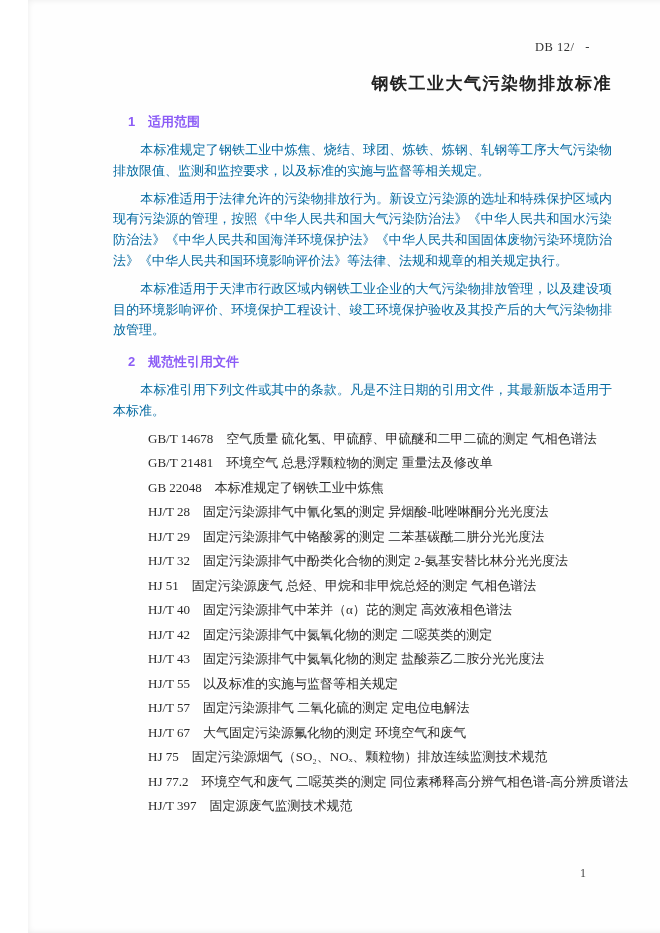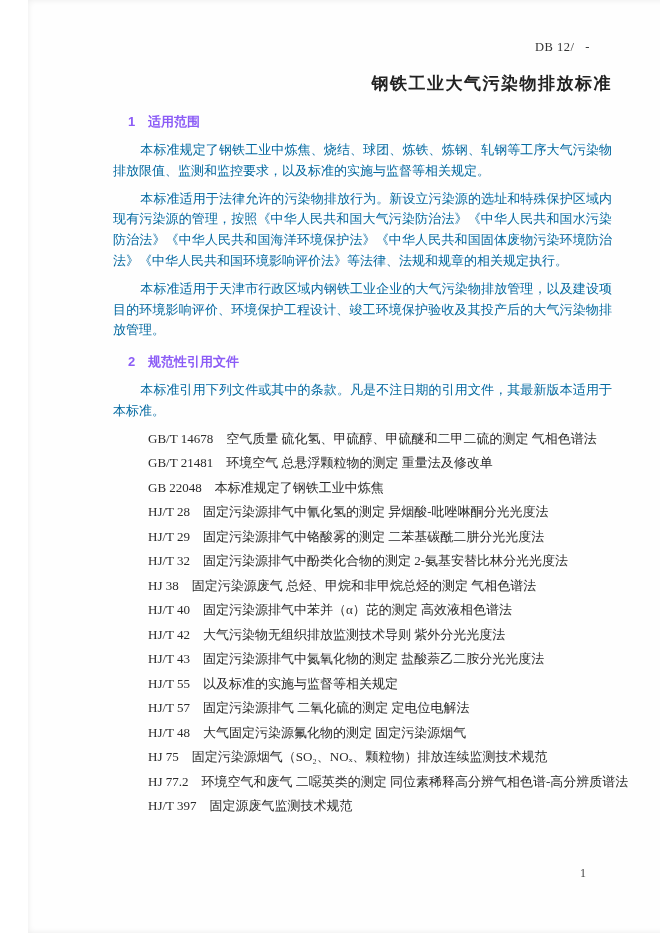--- a/index.html
+++ b/index.html
@@ -62,27 +62,27 @@
 
   <p class="body-para">本标准引用下列文件或其中的条款。凡是不注日期的引用文件，其最新版本适用于本标准。</p>
 
   <div class="refs">
     <div class="ref-row"><span class="ref-code">GB/T 14678</span><span class="ref-title">空气质量  硫化氢、甲硫醇、甲硫醚和二甲二硫的测定  气相色谱法</span></div>
     <div class="ref-row"><span class="ref-code">GB/T 21481</span><span class="ref-title">环境空气  总悬浮颗粒物的测定  重量法及修改单</span></div>
     <div class="ref-row"><span class="ref-code">GB 22048</span><span class="ref-title">本标准规定了钢铁工业中炼焦</span></div>
     <div class="ref-row"><span class="ref-code">HJ/T 28</span><span class="ref-title">固定污染源排气中氰化氢的测定  异烟酸-吡唑啉酮分光光度法</span></div>
     <div class="ref-row"><span class="ref-code">HJ/T 29</span><span class="ref-title">固定污染源排气中铬酸雾的测定  二苯基碳酰二肼分光光度法</span></div>
     <div class="ref-row"><span class="ref-code">HJ/T 32</span><span class="ref-title">固定污染源排气中酚类化合物的测定  2-氨基安替比林分光光度法</span></div>
-    <div class="ref-row"><span class="ref-code">HJ 38</span><span class="ref-title">固定污染源废气  总烃、甲烷和非甲烷总烃的测定  气相色谱法</span></div>
+    <div class="ref-row"><span class="ref-code">HJ 51</span><span class="ref-title">固定污染源废气  总烃、甲烷和非甲烷总烃的测定  气相色谱法</span></div>
     <div class="ref-row"><span class="ref-code">HJ/T 40</span><span class="ref-title">固定污染源排气中苯并（α）芘的测定  高效液相色谱法</span></div>
-    <div class="ref-row"><span class="ref-code">HJ/T 42</span><span class="ref-title">大气污染物无组织排放监测技术导则   紫外分光光度法</span></div>
+    <div class="ref-row"><span class="ref-code">HJ/T 42</span><span class="ref-title">固定污染源排气中氮氧化物的测定   二噁英类的测定</span></div>
     <div class="ref-row"><span class="ref-code">HJ/T 43</span><span class="ref-title">固定污染源排气中氮氧化物的测定   盐酸萘乙二胺分光光度法</span></div>
     <div class="ref-row"><span class="ref-code">HJ/T 55</span><span class="ref-title">以及标准的实施与监督等相关规定</span></div>
     <div class="ref-row"><span class="ref-code">HJ/T 57</span><span class="ref-title">固定污染源排气   二氧化硫的测定   定电位电解法</span></div>
-    <div class="ref-row"><span class="ref-code">HJ/T 48</span><span class="ref-title">大气固定污染源氟化物的测定   固定污染源烟气</span></div>
+    <div class="ref-row"><span class="ref-code">HJ/T 67</span><span class="ref-title">大气固定污染源氟化物的测定   环境空气和废气</span></div>
     <div class="ref-row"><span class="ref-code">HJ 75</span><span class="ref-title">固定污染源烟气（SO₂、NOₓ、颗粒物）排放连续监测技术规范</span></div>
     <div class="ref-row"><span class="ref-code">HJ 77.2</span><span class="ref-title">环境空气和废气  二噁英类的测定  同位素稀释高分辨气相色谱-高分辨质谱法</span></div>
     <div class="ref-row"><span class="ref-code">HJ/T 397</span><span class="ref-title">固定源废气监测技术规范</span></div>
   </div>
 
   <div class="page-number">1</div>
 
 </div>
 
 </body></html>

